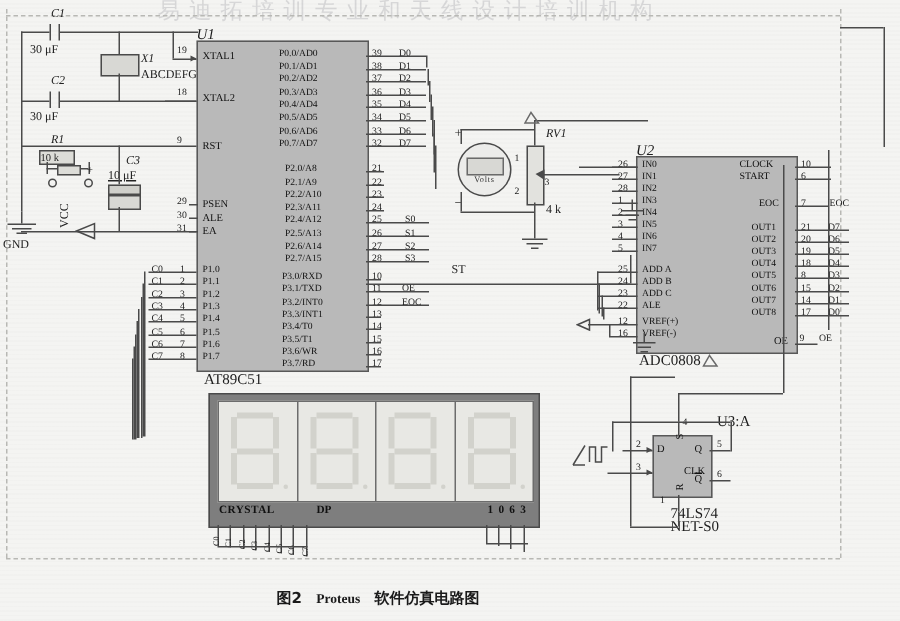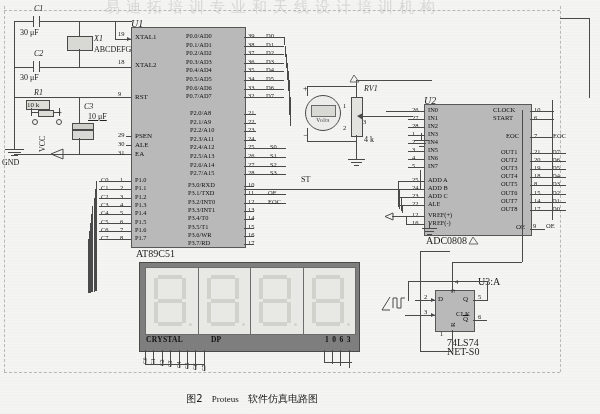--- a/index.html
+++ b/index.html
@@ -115,21 +115,21 @@
     border-top:4px solid transparent;border-bottom:4px solid transparent;
   }
 
   
   .dash-h{position:absolute;height:0;border-top:1px dashed #b8b8b4;}
   .dash-v{position:absolute;width:0;border-left:1px dashed #b8b8b4;}
 
   
   .caption{
     position:absolute;left:0;top:392px;width:504px;text-align:center;
-    font-size:10px;color:#1a1a1a;font-family:"DejaVu Sans",sans-serif;
+    font-size:10px;color:#1a1a1a;font-family:"DejaVu Sans",sans-serif;font-weight:bold;
   }
   .caption .en{font-family:"Liberation Serif",serif;font-size:9px;}
 
   
   .wm{
     position:absolute;right:4px;bottom:2px;width:168px;height:58px;
     overflow:hidden;text-align:center;
   }
   .wm-row1{
     font-family:"DejaVu Sans",sans-serif;font-size:21px;font-weight:bold;
@@ -187,21 +187,21 @@
 
   <div class="w v" style="left:31px;top:108px;height:8px;"></div>
   <div class="w v" style="left:59px;top:108px;height:8px;"></div>
   <div class="w h" style="left:31px;top:112px;width:28px;"></div>
   <div class="res-body" style="left:38px;top:110px;width:14px;height:5px;"></div>
   <div style="position:absolute;left:32px;top:119px;width:4px;height:4px;border:1px solid #4a4a4a;border-radius:50%;"></div>
   <div style="position:absolute;left:56px;top:119px;width:4px;height:4px;border:1px solid #4a4a4a;border-radius:50%;"></div>
   <div class="lbl" style="left:58px;top:109px;font-size:7px;">+</div>
 
   <div class="lbl italic" style="left:84px;top:103px;">C3</div>
-  <div class="lbl" style="left:88px;top:113px;text-decoration:underline;">10 μF</div>
+  <div class="lbl" style="left:72px;top:113px;text-decoration:underline;">10 μF</div>
   <div class="w v" style="left:79px;top:97px;height:26px;"></div>
   <div class="xtal-body" style="left:72px;top:123px;width:20px;height:5px;background:#cfcfca;"></div>
   <div class="xtal-body" style="left:72px;top:130px;width:20px;height:8px;background:#d8d8d4;"></div>
   <div class="w v" style="left:79px;top:138px;height:16px;"></div>
   <div class="w h" style="left:14px;top:154px;width:118px;"></div>
 
   <div class="w v" style="left:14px;top:141px;height:8px;"></div>
   <div class="gnd-g" style="left:5px;top:149px;">
     <i style="left:0;top:0;width:19px;"></i>
     <i style="left:3px;top:3px;width:13px;"></i>

